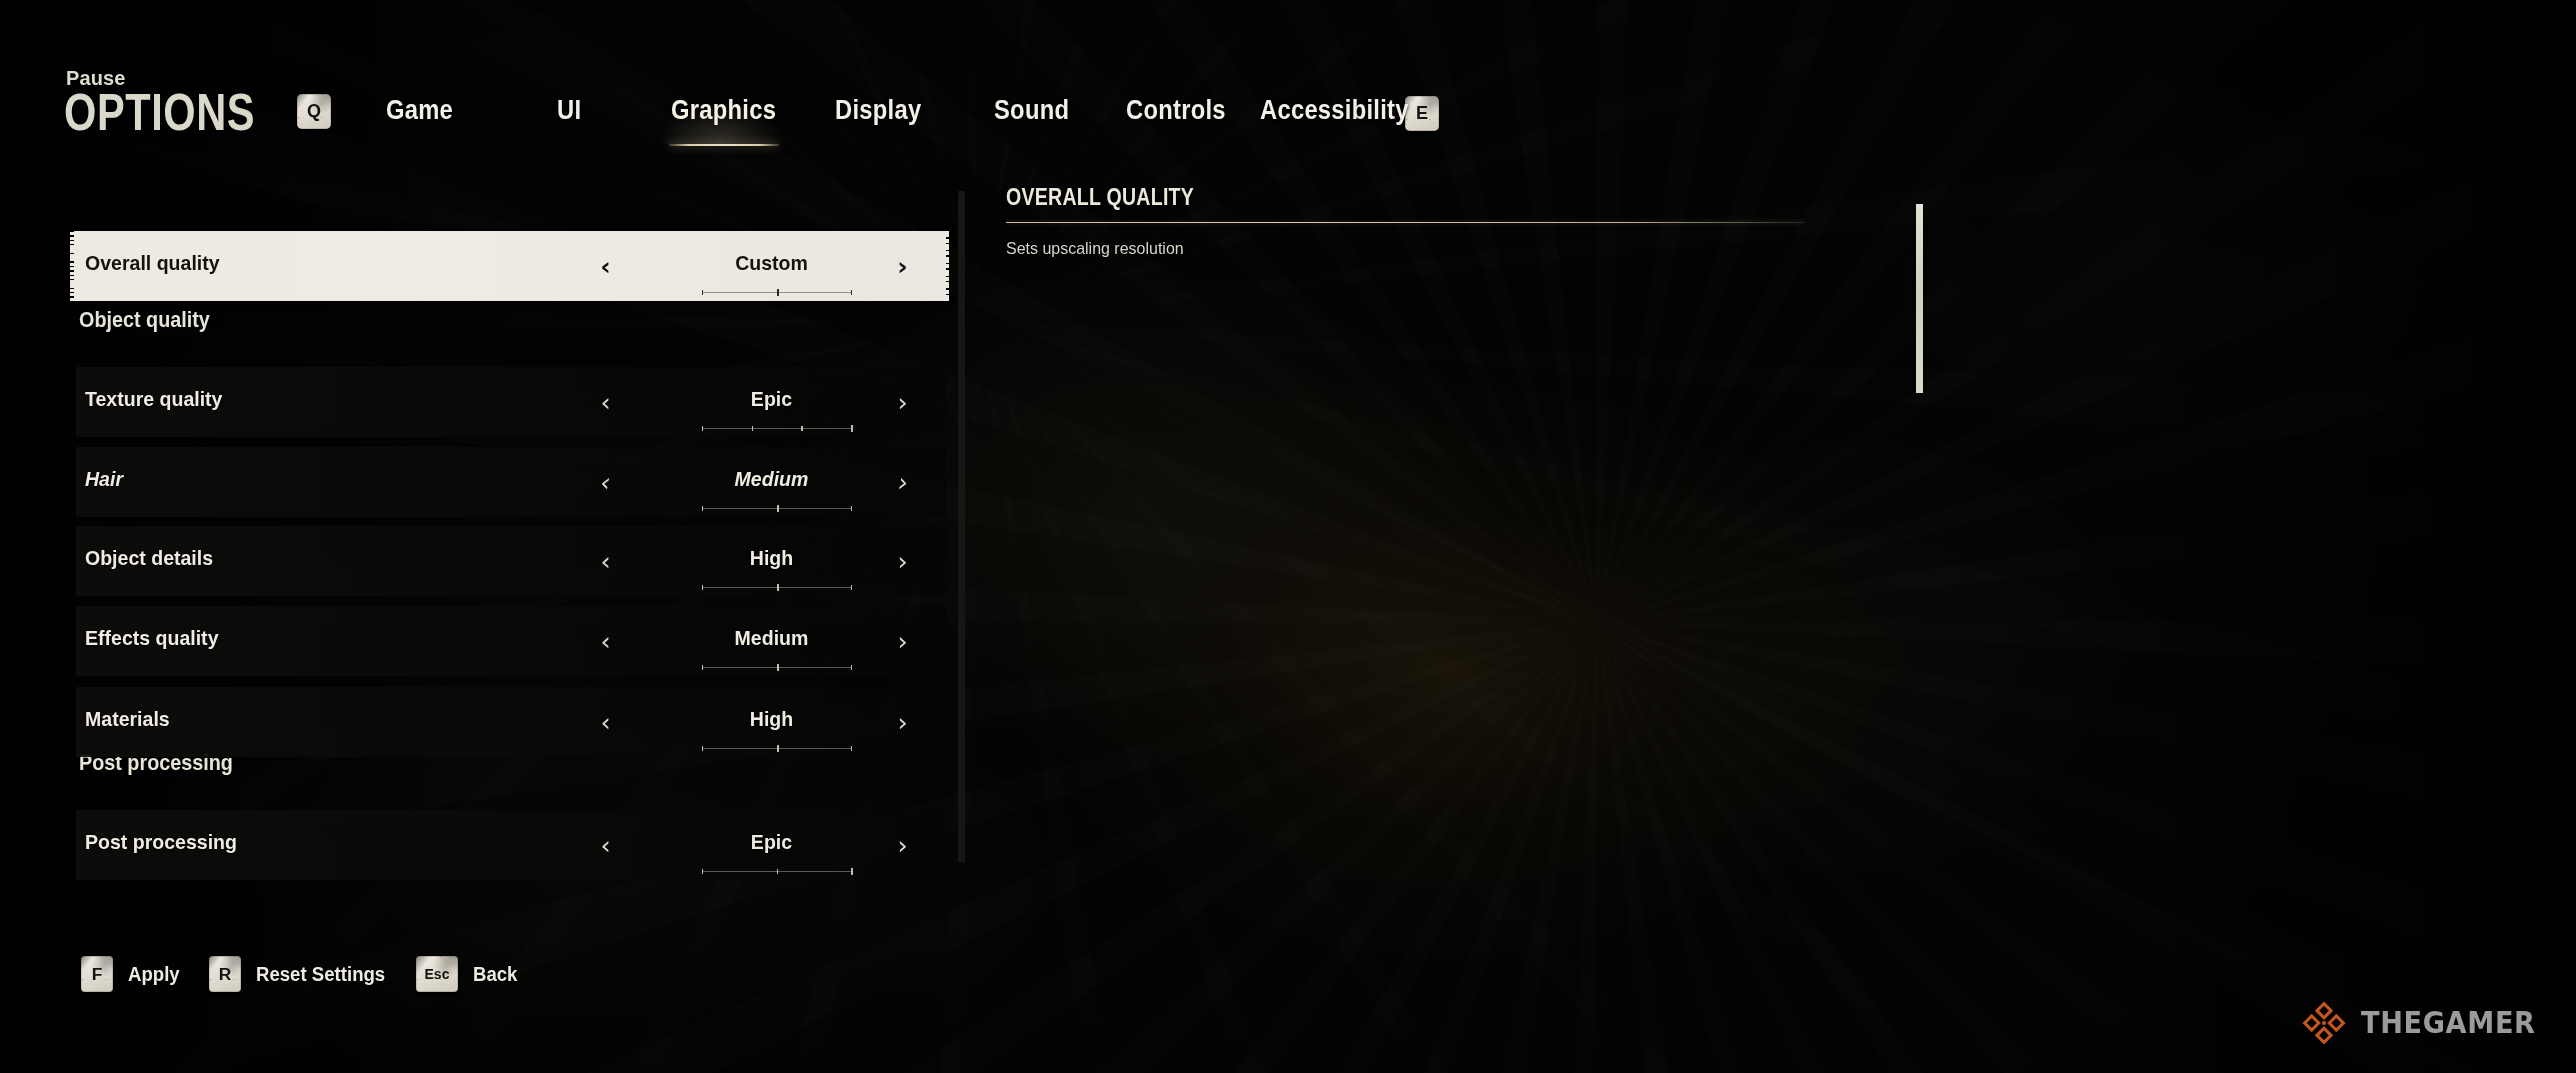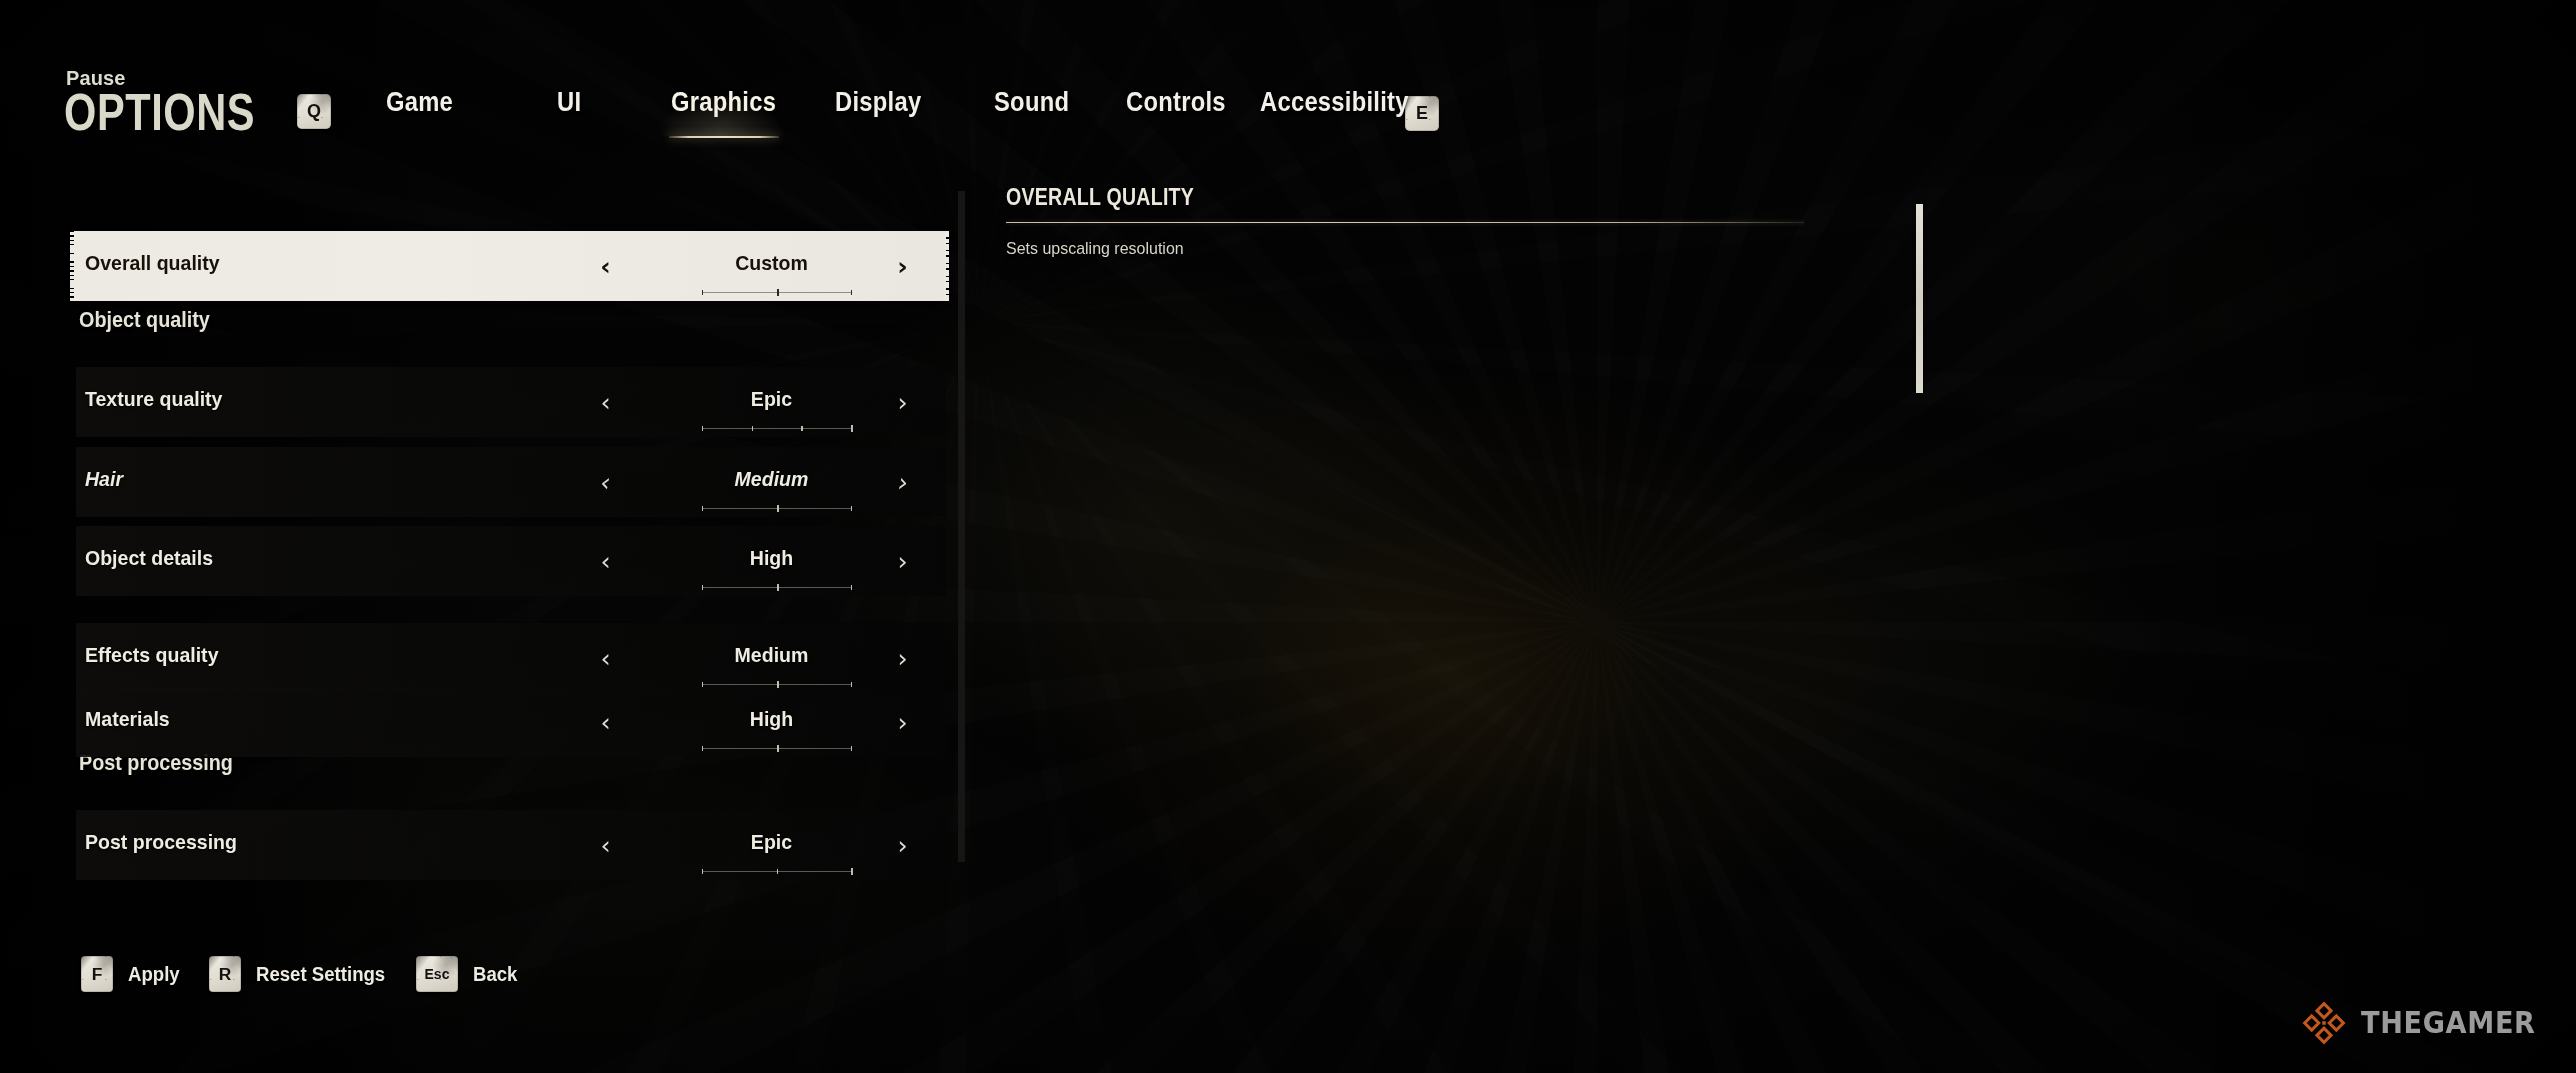--- a/index.html
+++ b/index.html
@@ -79,21 +79,21 @@
 
   #tab-key-q {
     position:absolute; left:297px; top:94px;
     width:34px; height:35px; line-height:35px; font-size:18px;
   }
   #tab-key-e {
     position:absolute; left:1405px; top:96px;
     width:34px; height:35px; line-height:35px; font-size:18px;
   }
 
-  #tabs { position:absolute; left:0; top:0; width:2576px; height:174px; }
+  #tabs { position:absolute; left:0; top:8px; width:2576px; height:174px; }
   .tab {
     position:absolute; top:87px;
     font-size:27px; font-weight:700; color:#f2f0e8;
     font-family:"Liberation Sans Narrow","Liberation Sans",sans-serif;
     letter-spacing:0.3px; white-space:nowrap;
     text-shadow:0 1.3px 3.4px rgba(0,0,0,.9);
     transform:scaleX(.88); transform-origin:left top;
   }
   .tab.active { color:#f6f3e7; }
   .tab-underline {
@@ -321,21 +321,21 @@
           <div class="arrow left">‹</div>
           <div class="row-value">High</div>
           <div class="arrow right">›</div>
           <div class="steps">
             <div class="track"></div>
             <div class="tick" style="left: 0%;"></div>
             <div class="tick" style="left: 50%; height: 6.7px; top: -0.7px; width: 2px;"></div>
             <div class="tick" style="left: 100%;"></div>
           </div>
         </div>
-        <div class="row" style="top: 432px;">
+        <div class="row" style="top: 415px;">
           <div class="row-bg"></div>
           <div class="row-label">Effects quality</div>
           <div class="arrow left">‹</div>
           <div class="row-value">Medium</div>
           <div class="arrow right">›</div>
           <div class="steps">
             <div class="track"></div>
             <div class="tick" style="left: 0%;"></div>
             <div class="tick" style="left: 50%; height: 6.7px; top: -0.7px; width: 2px;"></div>
             <div class="tick" style="left: 100%;"></div>

